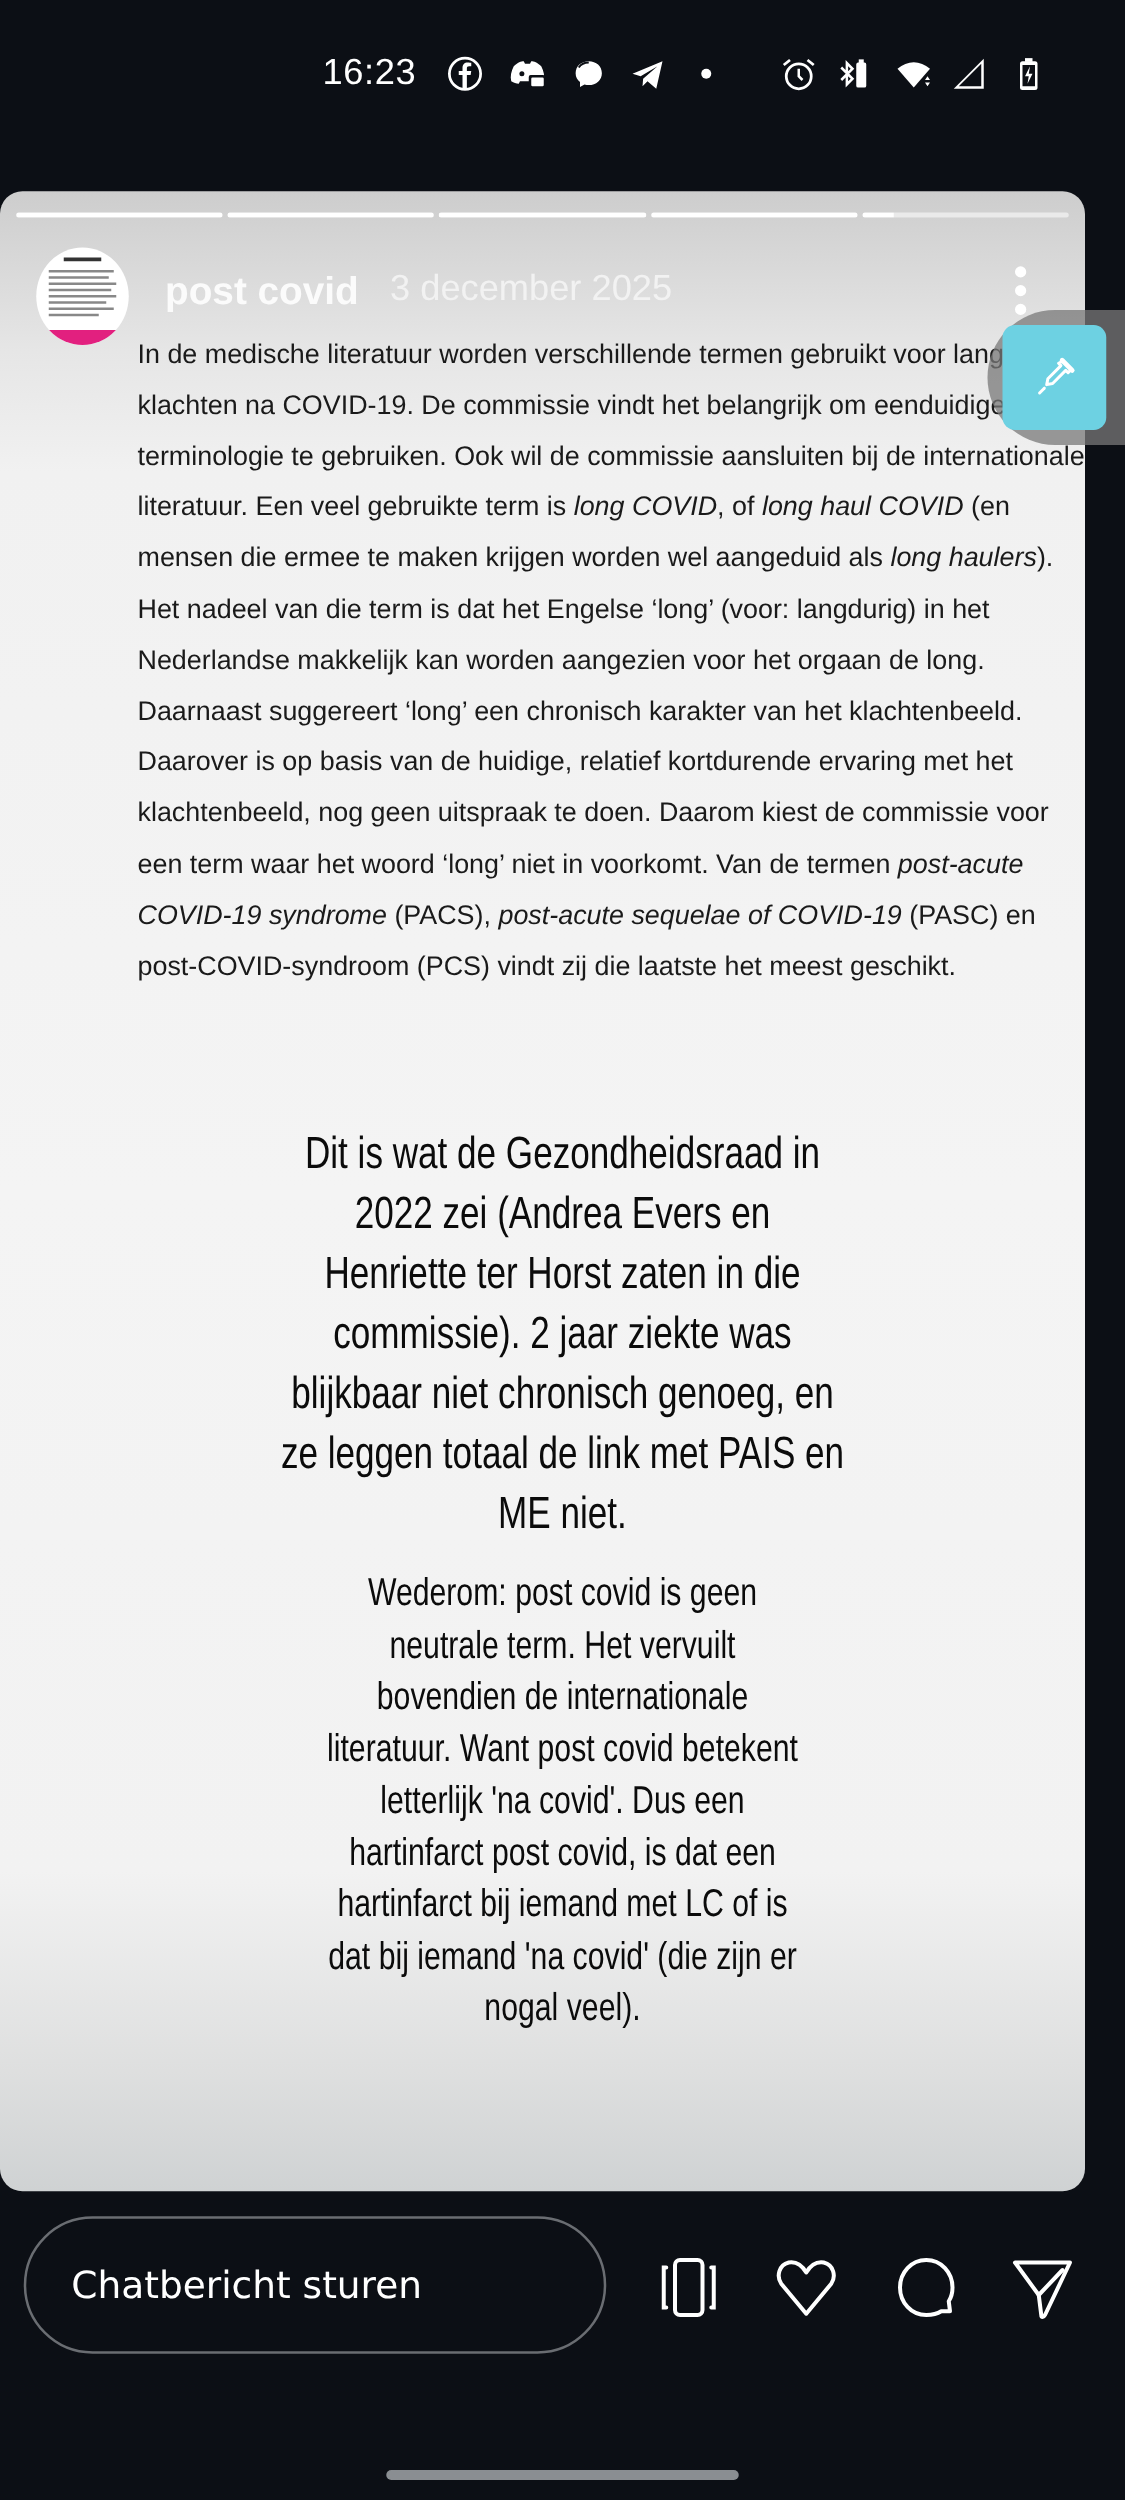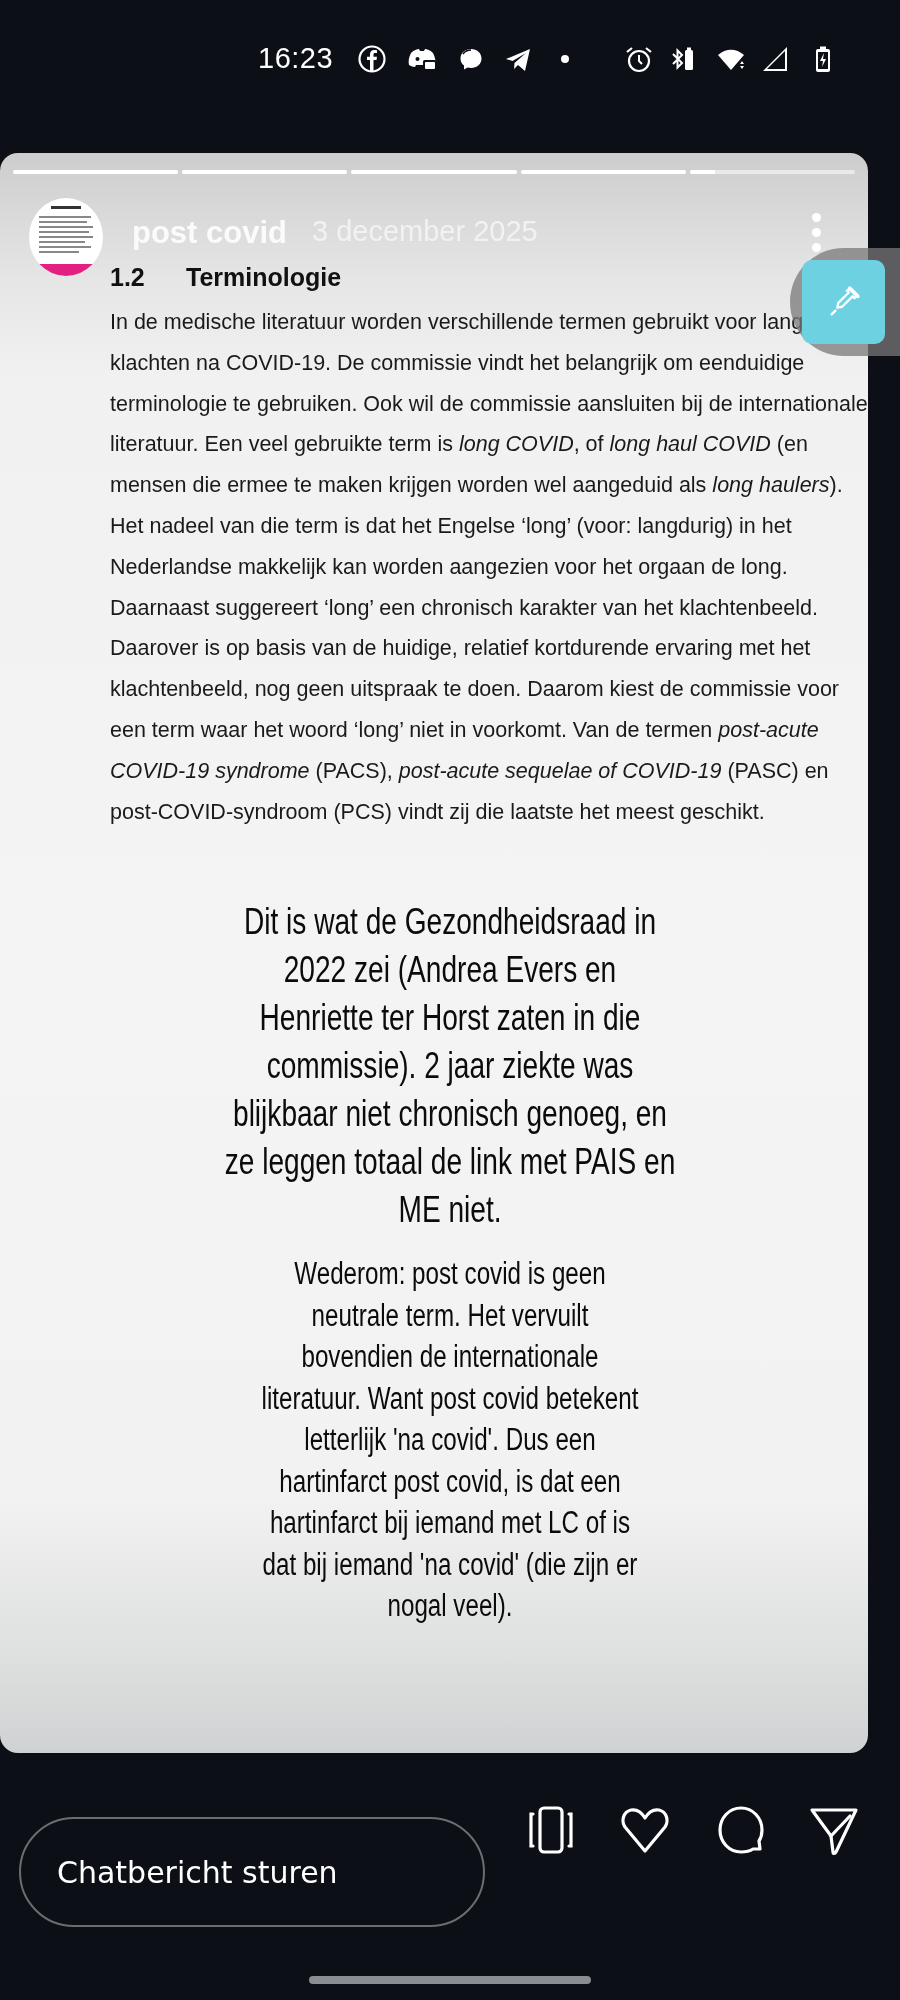--- a/index.html
+++ b/index.html
@@ -42,21 +42,21 @@
     font-family: "Liberation Sans Narrow", "Liberation Sans", sans-serif; }
   .caption-1 { top: 745px; font-size: 36px; line-height: 48px; transform: scaleX(0.78); transform-origin: center top; width: 700px; left: 100px; }
   .caption-2 { top: 1100px; font-size: 31px; line-height: 41.5px; transform: scaleX(0.78); transform-origin: center top; width: 620px; left: 140px; }
 
   
   .tool-pill { position: absolute; left: 790px; top: 248px; width: 160px; height: 108px; border-radius: 54px 0 0 54px; background: rgba(120,120,120,0.75); }
   .tool-button { position: absolute; left: 802px; top: 260px; width: 83px; height: 84px; border-radius: 10px; background: #6dd1e2; display: flex; align-items: center; justify-content: center; }
   .tool-button svg { width: 38px; height: 38px; }
 
   
-  .chat-input { position: absolute; left: 19px; top: 1817px; width: 466px; height: 110px; border-radius: 55px; border: 2px solid #6a6d72; background: transparent;
+  .chat-input { position: absolute; left: 19px; top: 1773px; width: 466px; height: 110px; border-radius: 55px; border: 2px solid #6a6d72; background: transparent;
     color: #fff; font-size: 30px; padding-left: 36px; display: flex; align-items: center; font-family: "DejaVu Sans", sans-serif; }
   .action-icon { position: absolute; top: 1800px; width: 60px; height: 60px; display: flex; align-items: center; justify-content: center; }
   .action-icon svg { width: 56px; height: 56px; }
 
   .home-indicator { position: absolute; left: 309px; top: 1976px; width: 282px; height: 8px; border-radius: 4px; background: #8a8e92; }
 </style>
 </head>
 <body>
 
 <div class="status-bar">
@@ -165,24 +165,20 @@
   <div class="story-user">post covid</div>
   <div class="story-date">3 december 2025</div>
 
   <div class="more-icon">
     <span></span>
       <span></span>
       <span></span>
   </div>
 
   <div class="doc">
-    <div class="doc-heading">
-      <span class="num">1.2</span>
-      <span>Terminologie</span>
-    </div>
     <div class="doc-body" id="doc-body"><span>In de medische literatuur worden verschillende termen gebruikt voor langdurige klachten na COVID-19. De commissie vindt het belangrijk om eenduidige terminologie te gebruiken. Ook wil de commissie aansluiten bij de internationale literatuur. Een veel gebruikte term is </span><em>long COVID</em><span>, of </span><em>long haul COVID</em><span> (en mensen die ermee te maken krijgen worden wel aangeduid als </span><em>long haulers</em><span>). Het nadeel van die term is dat het Engelse ‘long’ (voor: langdurig) in het Nederlandse makkelijk kan worden aangezien voor het orgaan de long. Daarnaast suggereert ‘long’ een chronisch karakter van het klachtenbeeld. Daarover is op basis van de huidige, relatief kortdurende ervaring met het klachtenbeeld, nog geen uitspraak te doen. Daarom kiest de commissie voor een term waar het woord ‘long’ niet in voorkomt. Van de termen </span><em>post-acute COVID-19 syndrome</em><span> (PACS), </span><em>post-acute sequelae of COVID-19</em><span> (PASC) en post-COVID-syndroom (PCS) vindt zij die laatste het meest geschikt.</span></div>
   </div>
 
   <div class="caption caption-1" id="caption-1">
       <div>Dit is wat de Gezondheidsraad in</div>
       <div>2022 zei (Andrea Evers en</div>
       <div>Henriette ter Horst zaten in die</div>
       <div>commissie). 2 jaar ziekte was</div>
       <div>blijkbaar niet chronisch genoeg, en</div>
       <div>ze leggen totaal de link met PAIS en</div>

